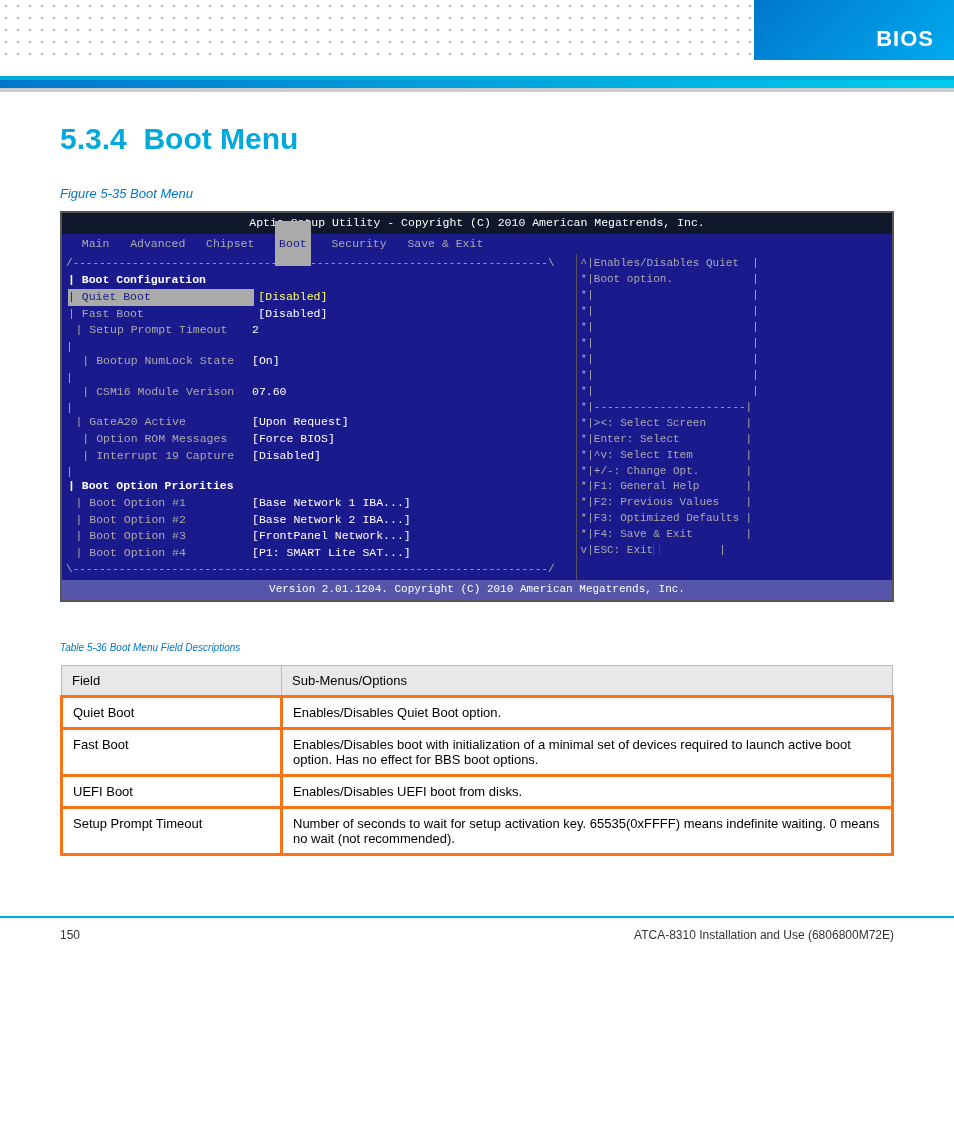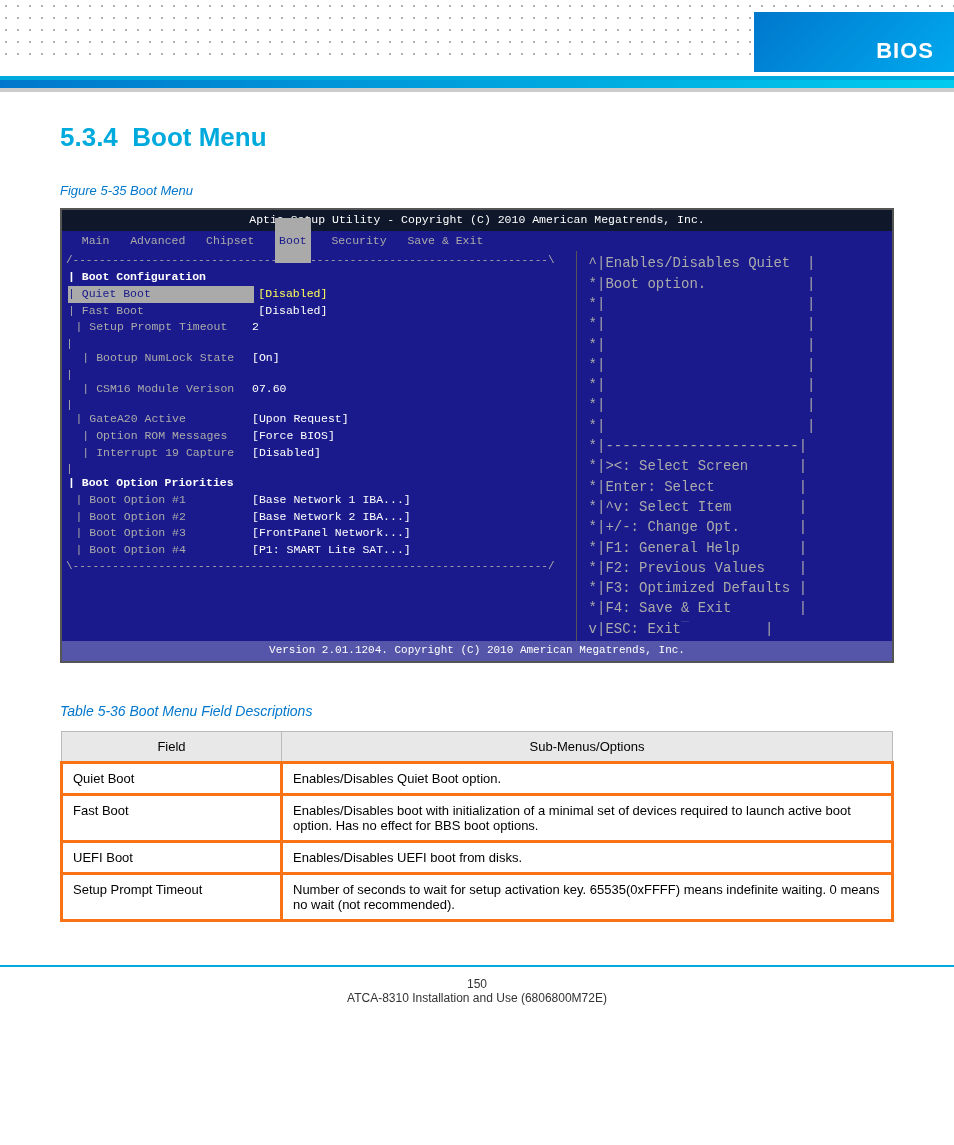--- a/index.html
+++ b/index.html
@@ -22,21 +22,21 @@
     }
     .top-header-dots {
       position: absolute;
       top: 0; left: 0; right: 0;
       height: 60px;
       background-image: radial-gradient(circle, #b0b0b0 1px, transparent 1px);
       background-size: 12px 12px;
     }
     .top-header-blue {
       position: absolute;
-      bottom: 4px;
+      bottom: 16px;
       right: 0;
       width: 200px;
       height: 60px;
       background: linear-gradient(135deg, #0077cc 0%, #00aaee 100%);
     }
     .bios-label {
       position: absolute;
       bottom: 8px;
       right: 20px;
       font-size: 22px;
@@ -53,21 +53,21 @@
       background: #ccc;
     }
 
     
     .main-content {
       padding: 30px 60px 40px 60px;
     }
 
     
     .section-title {
-      font-size: 26px;
+      font-size: 30px;
       font-weight: bold;
       color: #00aadd;
       margin-bottom: 30px;
     }
 
     
     .figure-label {
       font-size: 13px;
       color: #0077cc;
       font-style: italic;
@@ -112,22 +112,21 @@
     }
     .bios-left {
       flex: 0 0 62%;
       padding: 2px 4px;
       border-right: 1px solid #555;
     }
     .bios-right {
       flex: 0 0 38%;
       padding: 2px 4px;
       color: #aaaaaa;
-      font-size: 14px;
-      margin-left: 8px;
+      font-size: 11px;
     }
     .bios-row {
       display: flex;
       padding: 0 2px;
     }
     .bios-row .field {
       min-width: 180px;
       color: #aaaaaa;
       text-align: right;
     }
@@ -154,35 +153,35 @@
       background: #5555aa;
       color: #ffffff;
       text-align: center;
       padding: 2px 0;
       font-family: 'Courier New', monospace;
       font-size: 11px;
     }
 
     
     .table-label {
-      font-size: 14px;
+      font-size: 10px;
       color: #0077cc;
       font-style: italic;
       margin-bottom: 12px;
     }
     table.desc-table {
       width: 100%;
       border-collapse: collapse;
       font-size: 13px;
     }
     table.desc-table th {
       background: #e8e8e8;
       border: 1px solid #bbb;
       padding: 7px 10px;
-      text-align: center;
+      text-align: left;
       font-weight: normal;
     }
     table.desc-table td {
       border: 3px solid #f97316;
       padding: 7px 10px;
       vertical-align: top;
     }
     table.desc-table td:first-child {
       width: 220px;
       background: #fff;
@@ -193,22 +192,21 @@
 
     
     .page-footer {
       display: flex;
       justify-content: space-between;
       align-items: center;
       padding: 10px 60px;
       border-top: 2px solid #00aadd;
       font-size: 12px;
       color: #333;
-      margin-top: 3px;
-      flex-direction: column;
+      margin-top: 20px;
     }
   </style>
 </head>
 <body>
 
 <div class="top-header">
   <div class="top-header-dots"></div>
   <div class="top-header-blue">
     <div class="bios-label">BIOS</div>
   </div>

